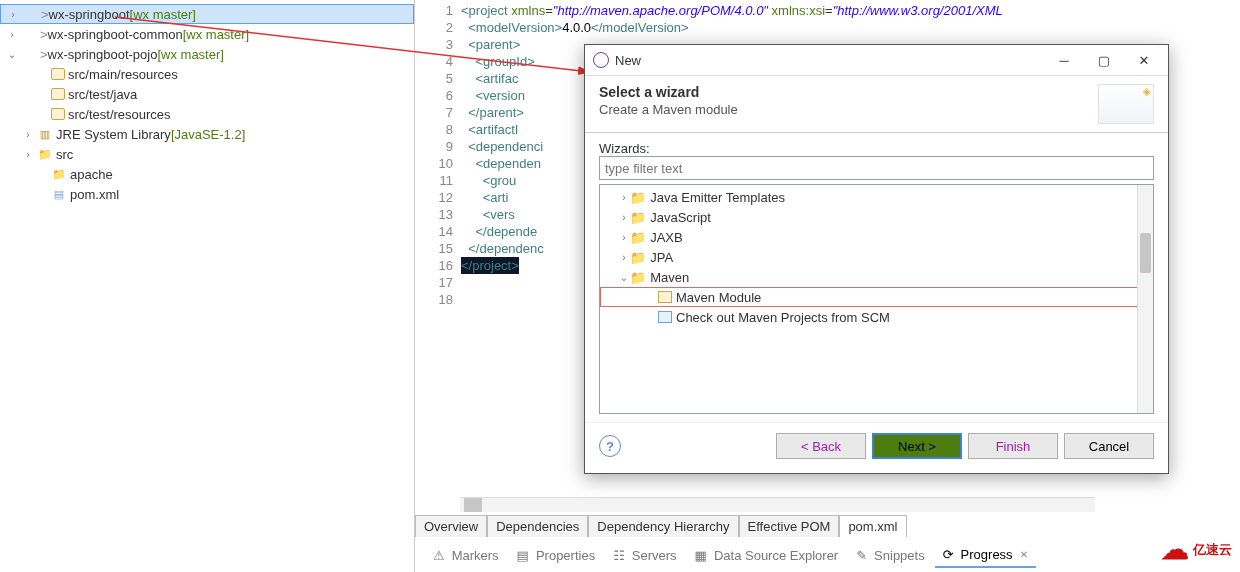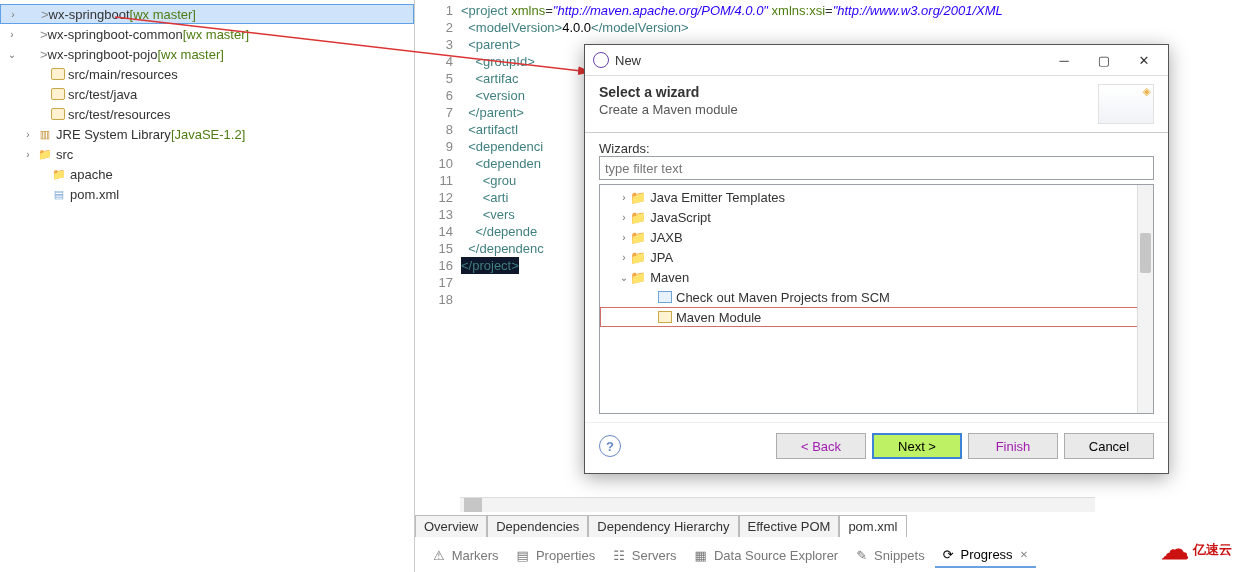--- a/index.html
+++ b/index.html
@@ -51,21 +51,21 @@
   .wiz-sb { position:absolute; right:0; top:0; bottom:0; width:16px; background:#f3f3f3; border-left:1px solid #ddd; }
   .wiz-sb .th { position:absolute; top:48px; left:2px; right:2px; height:40px; background:#c6c6c6; border-radius:2px; }
   .wi { display:flex; align-items:center; height:20px; padding-left:var(--i,10px); cursor:pointer;}
   .wi.selected { outline:1.5px solid #d56b6b; outline-offset:-1px; background:#fff;}
   .wi .fold { color:#d9a441; margin-right:4px; }
   .wi .mico { width:14px;height:12px;background:#e8f2ff;border:1px solid #6fa2d7;margin-right:4px;}
   .wi .mmico { width:14px;height:12px;background:#fff2d0;border:1px solid #c9a84a;margin-right:4px;}
   .help { width:22px;height:22px;border:1.5px solid #6a88c7;border-radius:50%;display:inline-flex;align-items:center;justify-content:center;color:#6a88c7;font-weight:700;cursor:pointer; }
   .btnrow { margin-left:auto; display:flex; gap:6px; }
   .btn { width:90px; height:26px; border:1px solid #adadad; background:#e9e9e9; cursor:pointer; }
-  .btn.primary { border:2px solid #3d82d6; background:#bef264; }
+  .btn.primary { border:2px solid #3d82d6; background:#4d7c0f; }
   .btn.disabled { color:#a21caf; }
   .footer { display:flex; align-items:center; padding:10px 14px 14px 14px; border-top:1px solid #eee;}
 
   
   .arrow-svg { position:absolute; left:110px; top:12px; pointer-events:none; }
 
   .logo { position:absolute; right:8px; bottom:6px; font-family:"Microsoft YaHei",sans-serif; color:#c11; font-size:22px; font-weight:700; display:flex; align-items:center; gap:4px; }
   .logo .cloud{ color:#c11; font-size:28px; }
 
   .hscroll{ position:absolute; left:460px; right:145px; bottom:60px; height:15px; background:#f3f3f3; border-top:1px solid #ddd;}
@@ -242,29 +242,29 @@
         <div class="wi" style="--i: 18px;">
           <span class="twisty">›</span>
           <span class="fold">📁</span>
           <span>JPA</span>
         </div>
         <div class="wi" style="--i: 18px;">
           <span class="twisty">⌄</span>
           <span class="fold">📁</span>
           <span>Maven</span>
         </div>
+        <div class="wi selected" style="--i: 46px;">
+          <span class="twisty"></span>
+          <span class="mmico"></span>
+          <span>Maven Module</span>
+        </div>
         <div class="wi" style="--i: 46px;">
           <span class="twisty"></span>
           <span class="mico"></span>
           <span>Check out Maven Projects from SCM</span>
-        </div>
-        <div class="wi selected" style="--i: 46px;">
-          <span class="twisty"></span>
-          <span class="mmico"></span>
-          <span>Maven Module</span>
         </div>
       </div>
   </div>
   <div class="footer">
     <span class="help">?</span>
     <div class="btnrow">
       <button class="btn disabled">&lt; Back</button>
       <button class="btn primary">Next &gt;</button>
       <button class="btn disabled">Finish</button>
       <button class="btn">Cancel</button>

